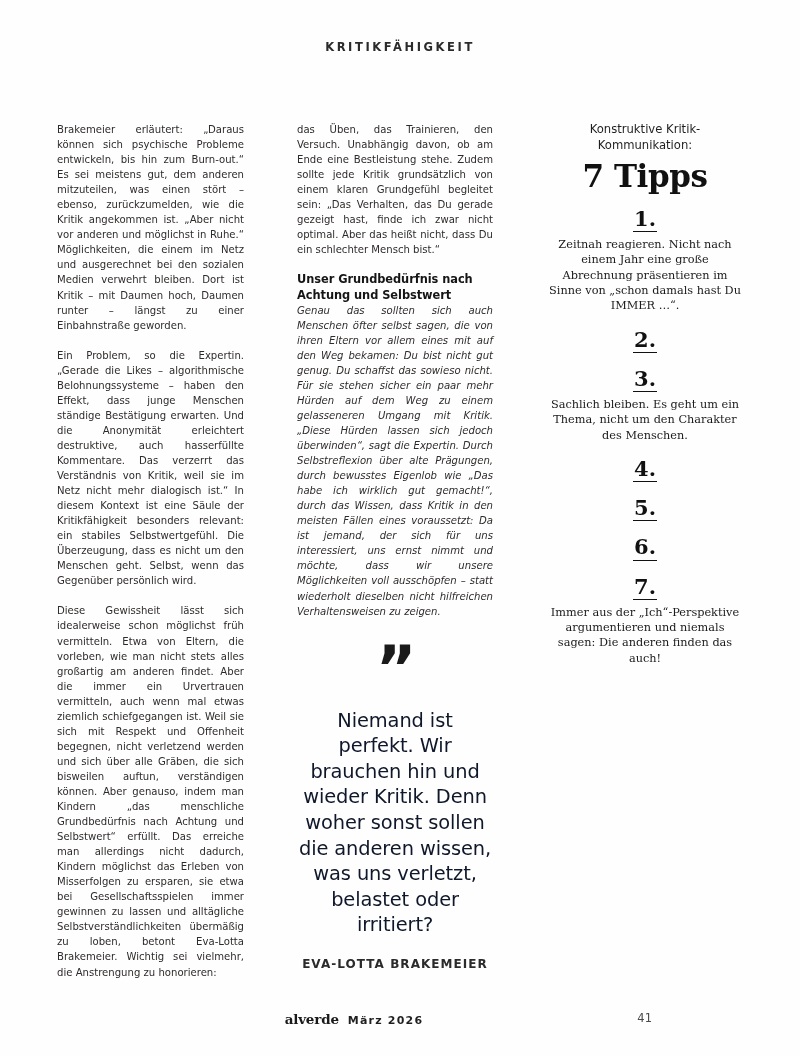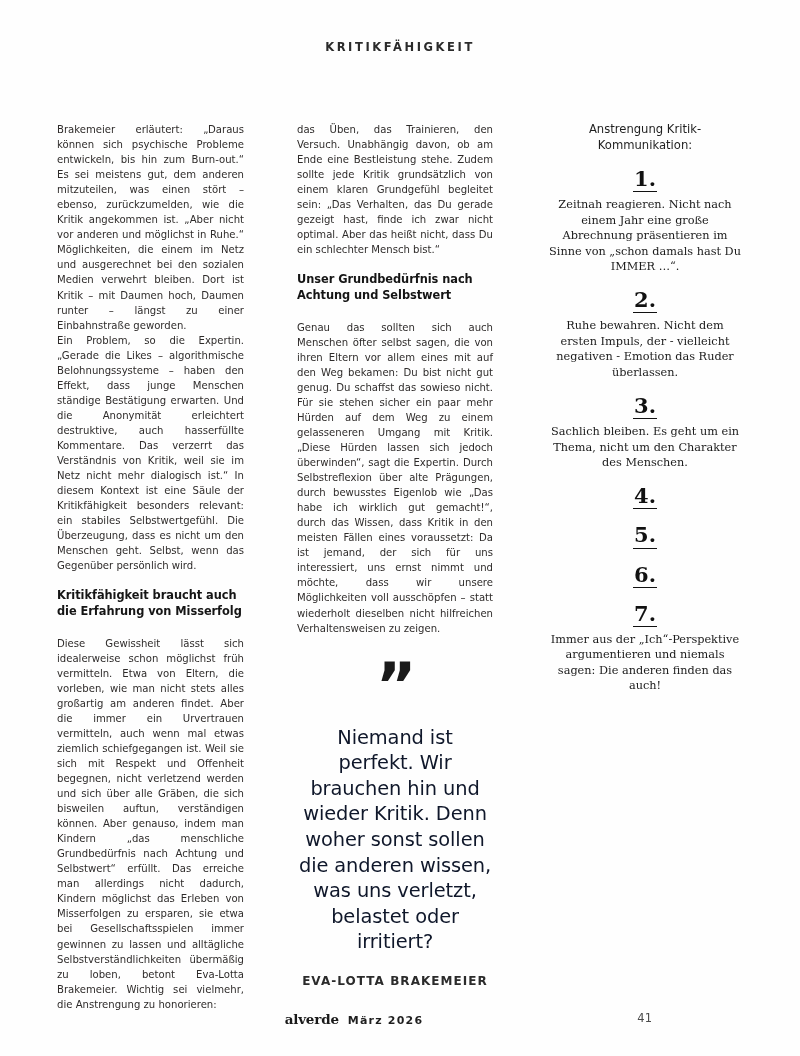--- a/index.html
+++ b/index.html
@@ -50,32 +50,32 @@
 
   .body-text {
     font-family: "DejaVu Sans", sans-serif;
     font-size: 10.1px;
     line-height: 15.05px;
     text-align: justify;
     color: #2e2b2a;
     hyphens: manual;
     margin: 0;
   }
-  .body-text + .body-text { }
+  .body-text + .body-text { margin-top: 15px; }
 
   .subhead {
     font-family: "DejaVu Sans", sans-serif;
     font-size: 11.4px;
     font-weight: 700;
     line-height: 15.1px;
     color: #151515;
     margin: 15px 0 0 0;
     letter-spacing: -0.05px;
   }
-  .subhead + .body-text { margin-top: 17px; }
+  .subhead + .body-text { margin-top: 0px; font-style: italic; }
 
   
   .pullquote {
     margin-top: 31px;
     text-align: center;
   }
   .pq-mark {
     font-family: "DejaVu Sans", sans-serif;
     font-size: 62px;
     font-weight: 700;
@@ -184,46 +184,45 @@
 </head>
 <body>
 
 <div class="page">
 
   <div class="running-head">KRITIKFÄHIGKEIT</div>
 
   <div class="col col-1">
     <p class="body-text">Brakemeier erläutert: „Daraus können sich psychische Probleme entwickeln, bis hin zum Burn-out.“ Es sei meistens gut, dem anderen mitzuteilen, was einen stört – ebenso, zurückzumelden, wie die Kritik angekommen ist. „Aber nicht vor anderen und möglichst in Ruhe.“ Möglichkeiten, die einem im Netz und ausgerechnet bei den sozialen Medien verwehrt bleiben. Dort ist Kritik – mit Daumen hoch, Daumen runter – längst zu einer Einbahnstraße geworden.</p>
     <p class="body-text">Ein Problem, so die Expertin. „Gerade die Likes – algorithmische Belohnungssysteme – haben den Effekt, dass junge Menschen ständige Bestätigung erwarten. Und die Anonymität erleichtert destruktive, auch hasserfüllte Kommentare. Das verzerrt das Verständnis von Kritik, weil sie im Netz nicht mehr dialogisch ist.“ In diesem Kontext ist eine Säule der Kritikfähigkeit besonders relevant: ein stabiles Selbstwertgefühl. Die Überzeugung, dass es nicht um den Menschen geht. Selbst, wenn das Gegenüber persönlich wird.</p>
-    <h2 class="subhead">Kritikfähigkeit braucht auch die Erfahrung von Misserfolg</h2>
     <p class="body-text">Diese Gewissheit lässt sich idealerweise schon möglichst früh vermitteln. Etwa von Eltern, die vorleben, wie man nicht stets alles großartig am anderen findet. Aber die immer ein Urvertrauen vermitteln, auch wenn mal etwas ziemlich schiefgegangen ist. Weil sie sich mit Respekt und Offenheit begegnen, nicht verletzend werden und sich über alle Gräben, die sich bisweilen auftun, verständigen können. Aber genauso, indem man Kindern „das menschliche Grundbedürfnis nach Achtung und Selbstwert“ erfüllt. Das erreiche man allerdings nicht dadurch, Kindern möglichst das Erleben von Misserfolgen zu ersparen, sie etwa bei Gesellschaftsspielen immer gewinnen zu lassen und alltägliche Selbstverständlichkeiten übermäßig zu loben, betont Eva-Lotta Brakemeier. Wichtig sei vielmehr, die Anstrengung zu honorieren:</p>
   </div>
 
   <div class="col col-2">
     <p class="body-text">das Üben, das Trainieren, den Versuch. Unabhängig davon, ob am Ende eine Bestleistung stehe. Zudem sollte jede Kritik grundsätzlich von einem klaren Grundgefühl begleitet sein: „Das Verhalten, das Du gerade gezeigt hast, finde ich zwar nicht optimal. Aber das heißt nicht, dass Du ein schlechter Mensch bist.“</p>
     <h2 class="subhead">Unser Grundbedürfnis nach Achtung und Selbstwert</h2>
     <p class="body-text">Genau das sollten sich auch Menschen öfter selbst sagen, die von ihren Eltern vor allem eines mit auf den Weg bekamen: Du bist nicht gut genug. Du schaffst das sowieso nicht. Für sie stehen sicher ein paar mehr Hürden auf dem Weg zu einem gelasseneren Umgang mit Kritik. „Diese Hürden lassen sich jedoch überwinden“, sagt die Expertin. Durch Selbstreflexion über alte Prägungen, durch bewusstes Eigenlob wie „Das habe ich wirklich gut gemacht!“, durch das Wissen, dass Kritik in den meisten Fällen eines voraussetzt: Da ist jemand, der sich für uns interessiert, uns ernst nimmt und möchte, dass wir unsere Möglichkeiten voll ausschöpfen – statt wiederholt dieselben nicht hilfreichen Verhaltensweisen zu zeigen.</p>
 
     <div class="pullquote">
       <span class="pq-mark">”</span>
       <p class="pq-text">Niemand ist perfekt. Wir brauchen hin und wieder Kritik. Denn woher sonst sollen die anderen wissen, was uns ver­letzt, belastet oder irritiert?</p>
       <div class="pq-attr">EVA-LOTTA BRAKEMEIER</div>
     </div>
   </div>
 
   <div class="col col-3 tips">
-    <p class="tips-kicker">Anstrengung Kritik-Kommunikation:</p>
+    <p class="tips-kicker">Konstruktive Kritik-Kommunikation:</p>
+    <h2 class="tips-title">7 Tipps</h2>
 
     <div class="tip">
       <div><span class="tip-num">1.</span></div>
       <p class="tip-text">Zeitnah reagieren. Nicht nach einem Jahr eine große Abrechnung präsentieren im Sinne von „schon damals hast Du IMMER …“.</p>
     </div>
     <div class="tip">
       <div><span class="tip-num">2.</span></div>
-      <p class="tip-text">Ruhe bewahren. Nicht dem ersten Impuls, der - vielleicht negativen - Emotion das Ruder überlassen.</p>
     </div>
     <div class="tip">
       <div><span class="tip-num">3.</span></div>
       <p class="tip-text">Sachlich bleiben. Es geht um ein Thema, nicht um den Charakter des Menschen.</p>
     </div>
     <div class="tip">
       <div><span class="tip-num">4.</span></div>
     </div>
     <div class="tip">
       <div><span class="tip-num">5.</span></div>

